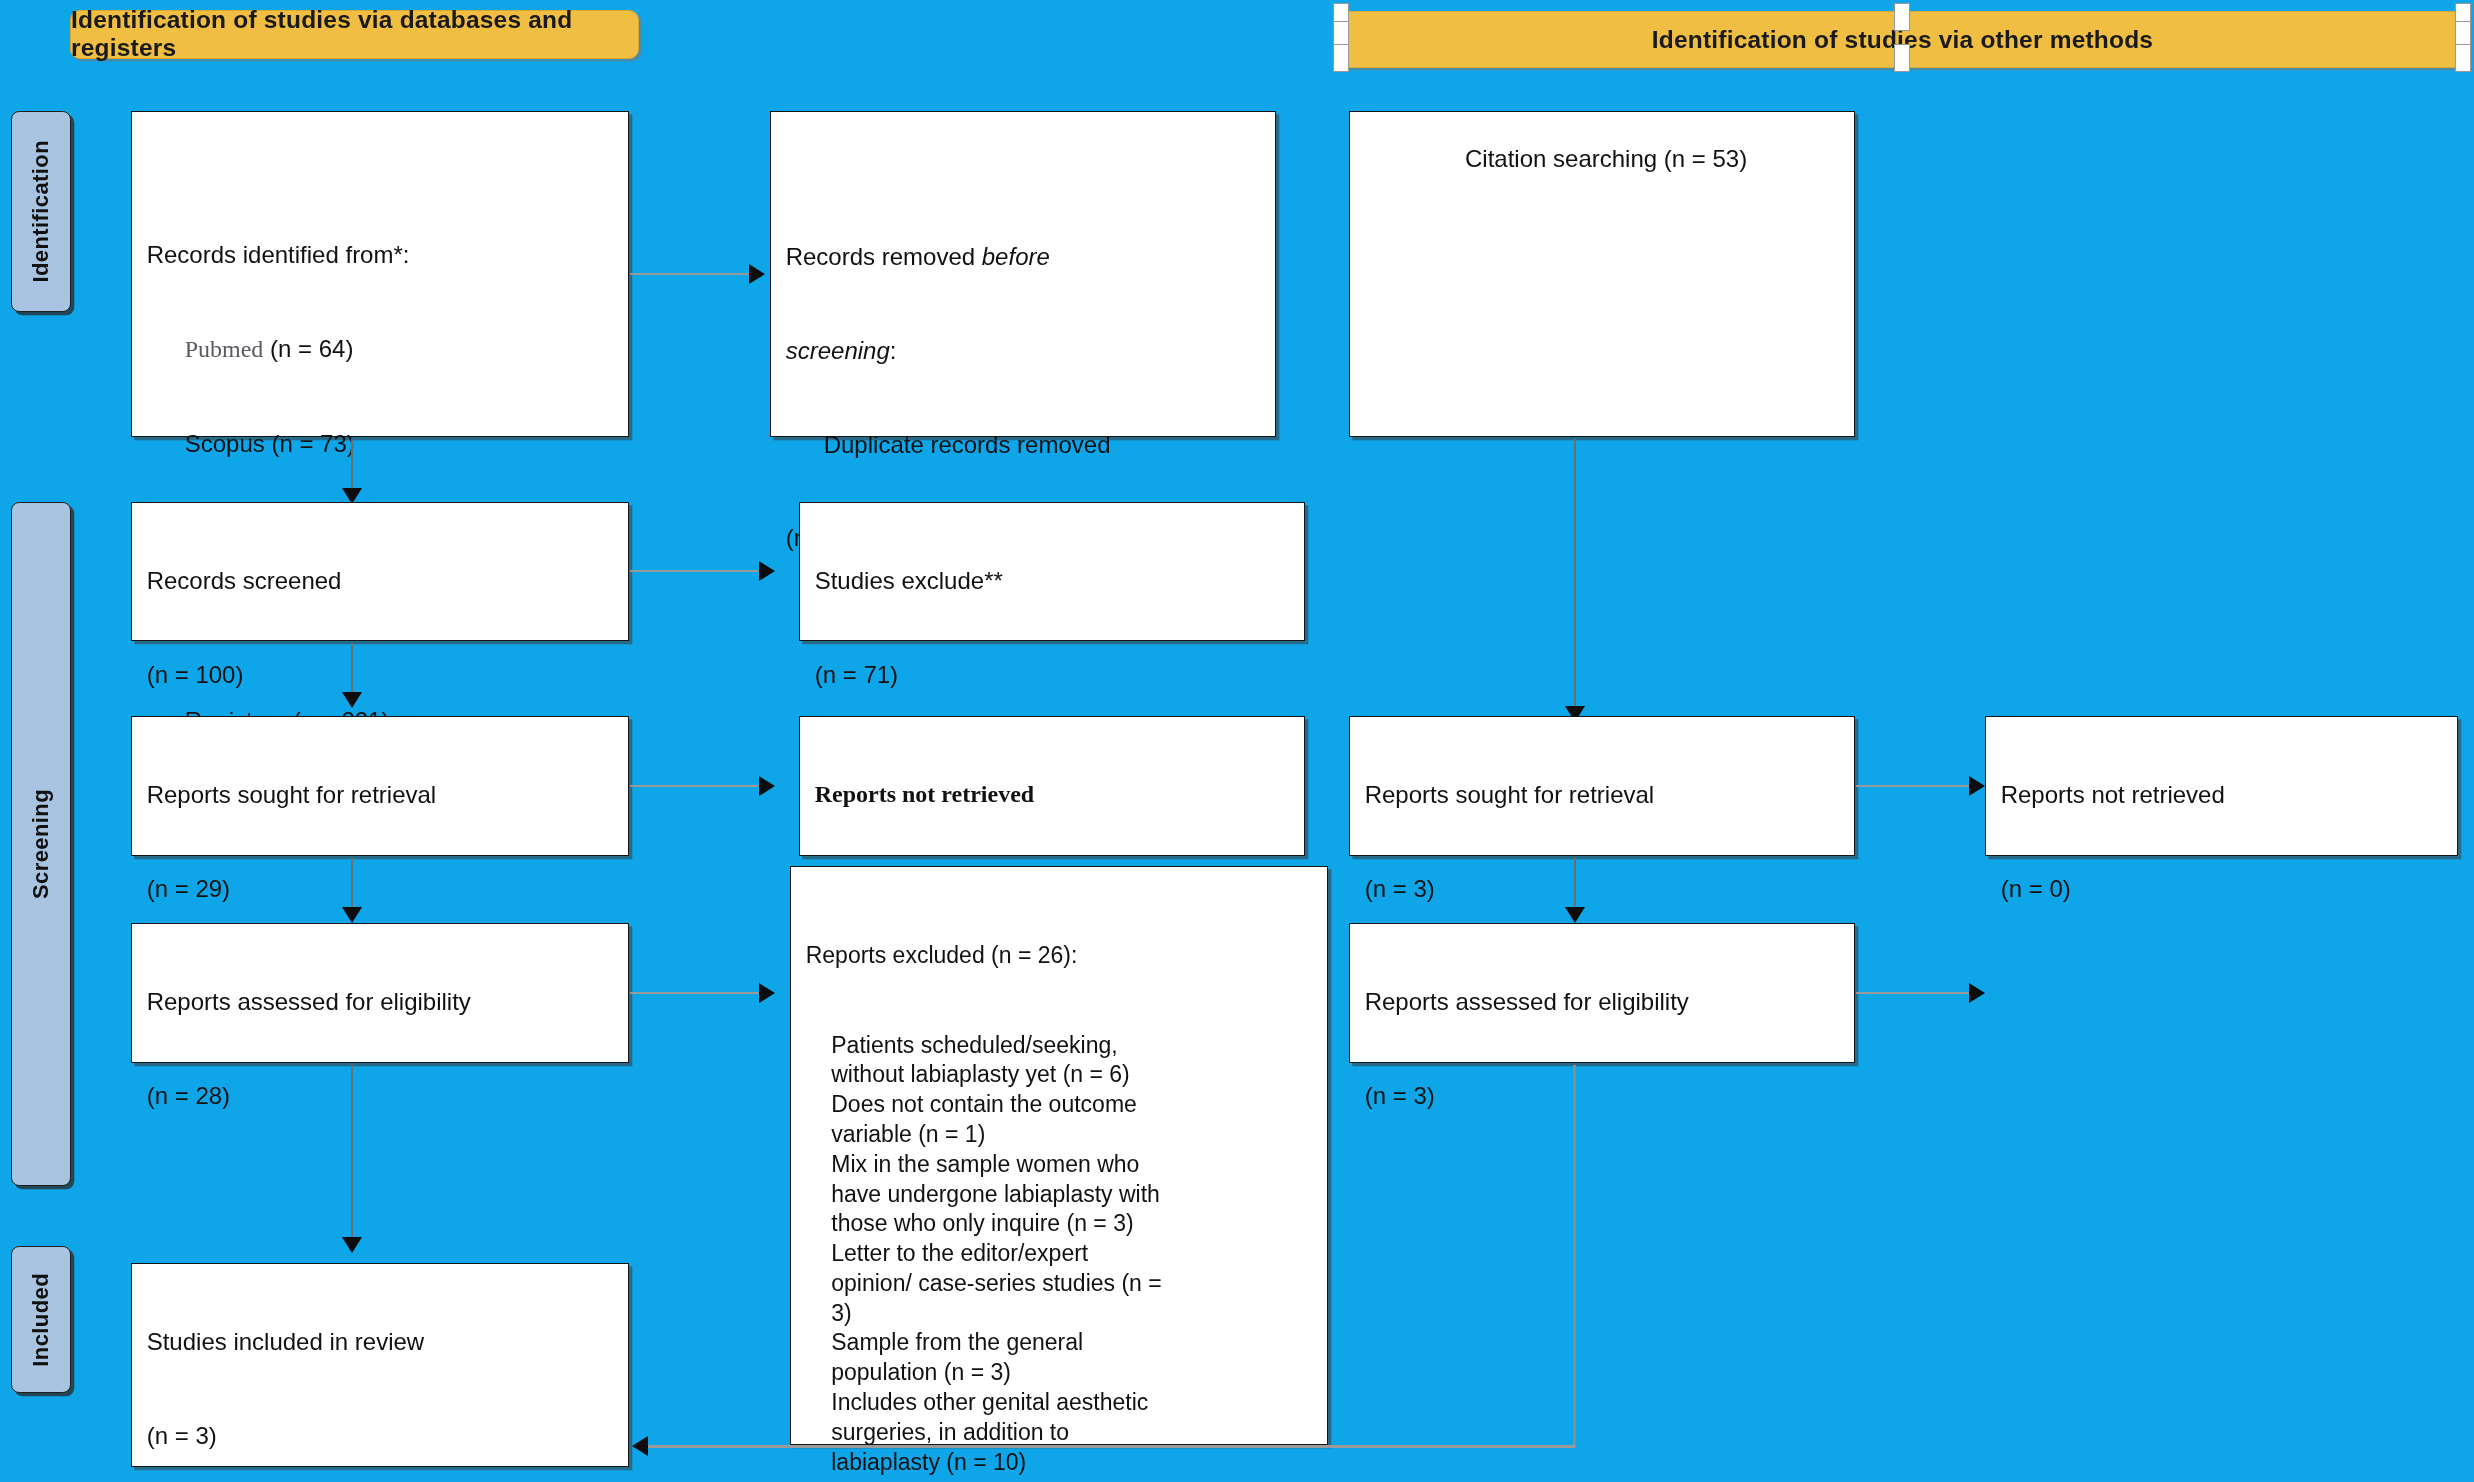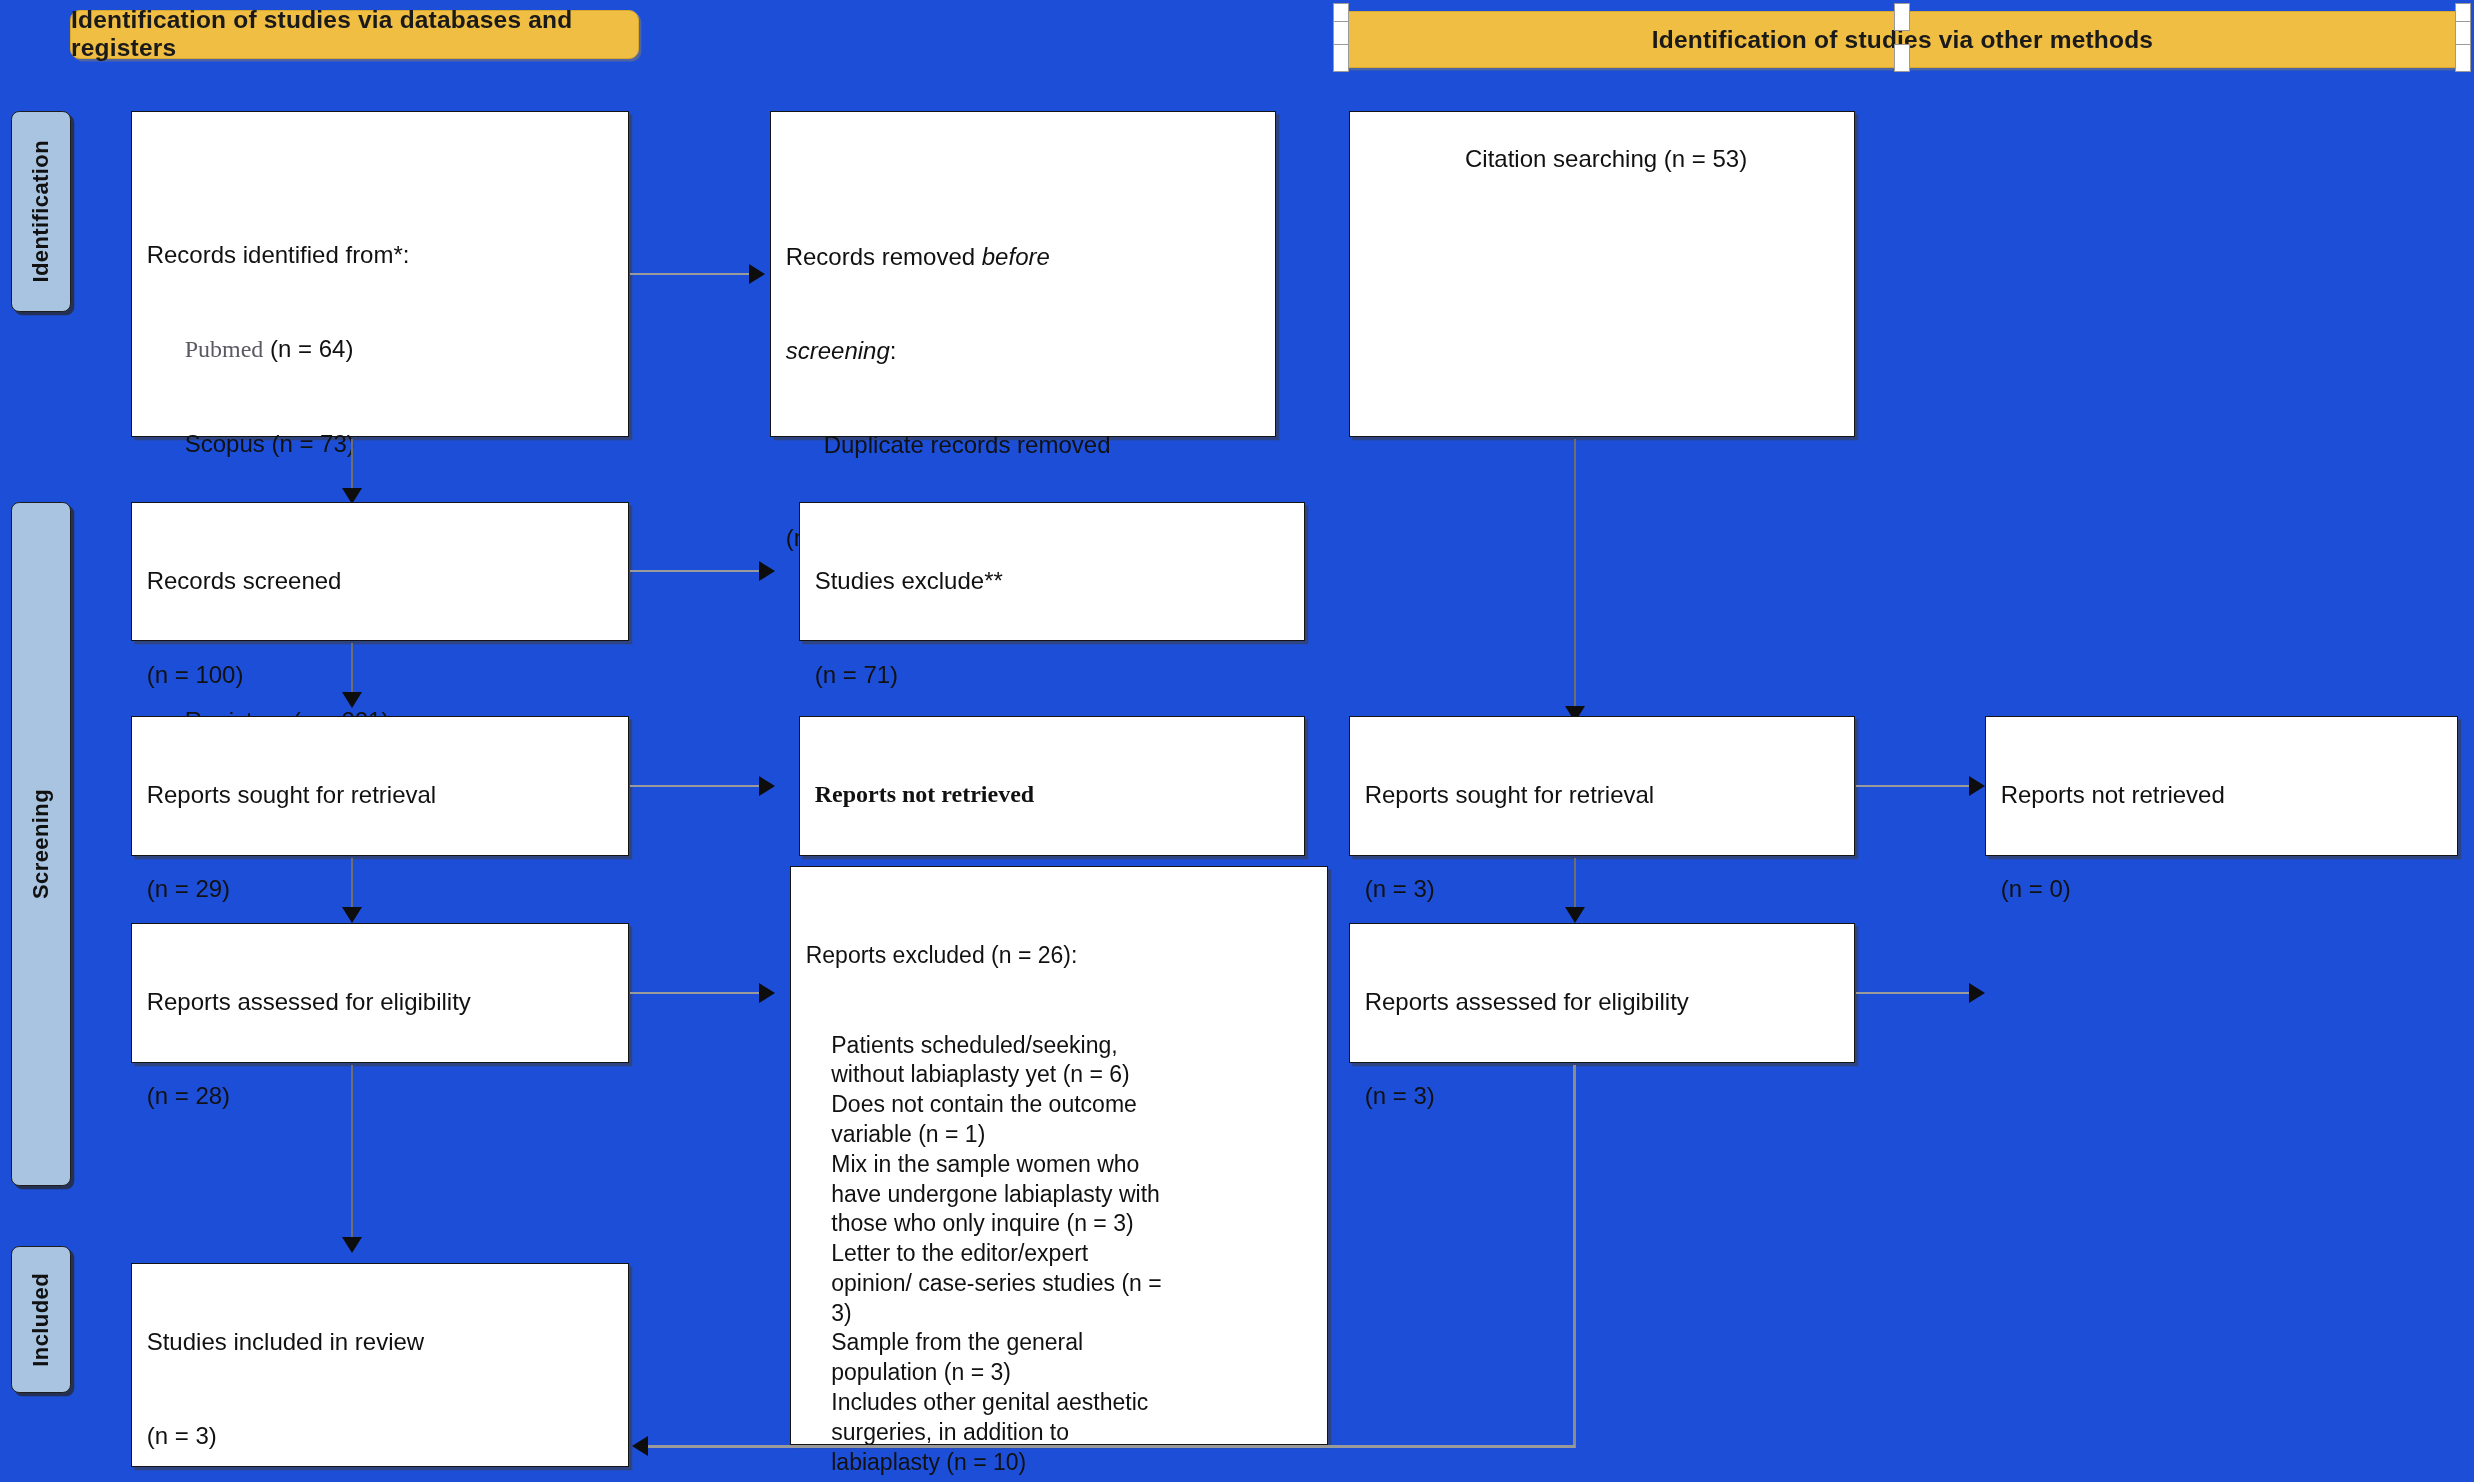--- a/index.html
+++ b/index.html
@@ -5,21 +5,21 @@
 <style>
   html,body{margin:0;padding:0;background:#ffffff;}
   body{
     font-family:"Liberation Sans", sans-serif;
     -webkit-font-smoothing:antialiased;
   }
   #stage{
     position:relative;
     width:2475px;
     height:1482px;
-    background:#1d4ed8;
+    background:#0ea5e9;
     overflow:hidden;
   }
   .abs{position:absolute;box-sizing:border-box;}
 
   
   .banner{
     background:#F0BE43;
     border:0.8px solid #D9A82E;
     display:flex;align-items:center;justify-content:center;
     font-weight:bold;

